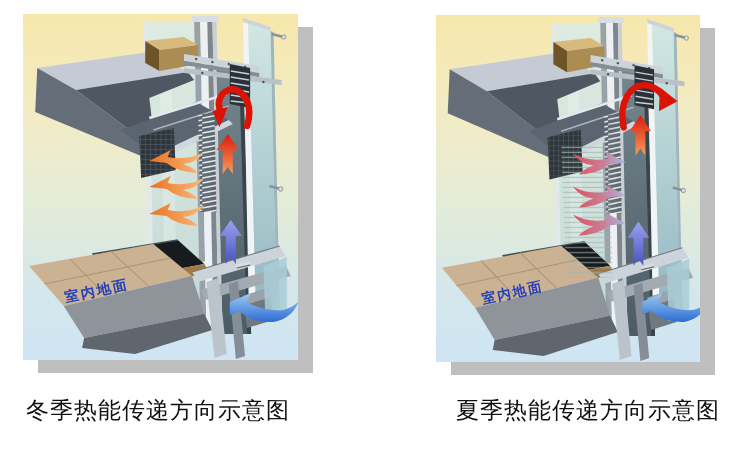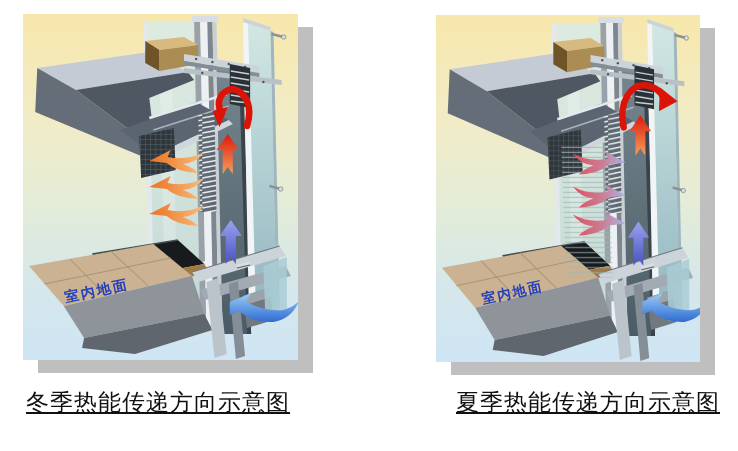--- a/index.html
+++ b/index.html
@@ -2,23 +2,23 @@
 <html><head>
 <meta charset="utf-8">
 <style>
   html,body{margin:0;padding:0;}
   body{width:738px;height:451px;background:#ffffff;position:relative;overflow:hidden;
        font-family:"Liberation Sans",sans-serif;}
   .fig{position:absolute;box-shadow:15px 13px 0 0 #bfbfbf;}
   #fig-winter{left:23px;top:14px;width:275px;height:346px;}
   #fig-summer{left:436px;top:15px;width:264px;height:347px;}
   .fig svg{display:block;width:100%;height:100%;}
-  .caption{position:absolute;top:388px;font-family:"Liberation Serif","DejaVu Serif",serif;
+  .caption{position:absolute;top:396px;font-family:"Liberation Serif","DejaVu Serif",serif;
            font-size:23px;line-height:30px;color:#111111;letter-spacing:1px;
-           text-align:center;white-space:nowrap;text-decoration:underline;}
+           text-align:center;white-space:nowrap;}
   #cap-winter{left:18px;width:280px;}
   #cap-summer{left:440px;width:296px;}
   .defs-holder{position:absolute;width:0;height:0;overflow:hidden;}
 </style>
 </head>
 <body>
 
 <svg class="defs-holder" aria-hidden="true">
   <defs>
     <linearGradient id="g-bg" x1="0" y1="0" x2="0" y2="1">

